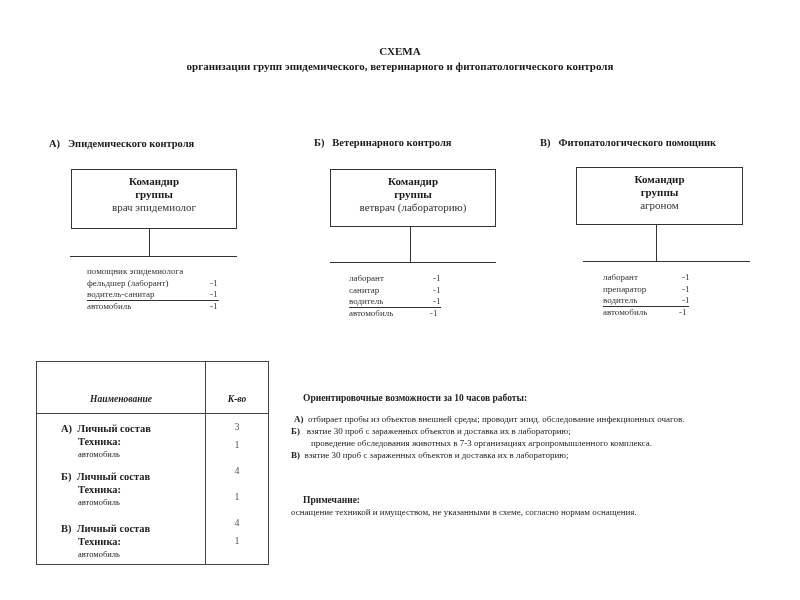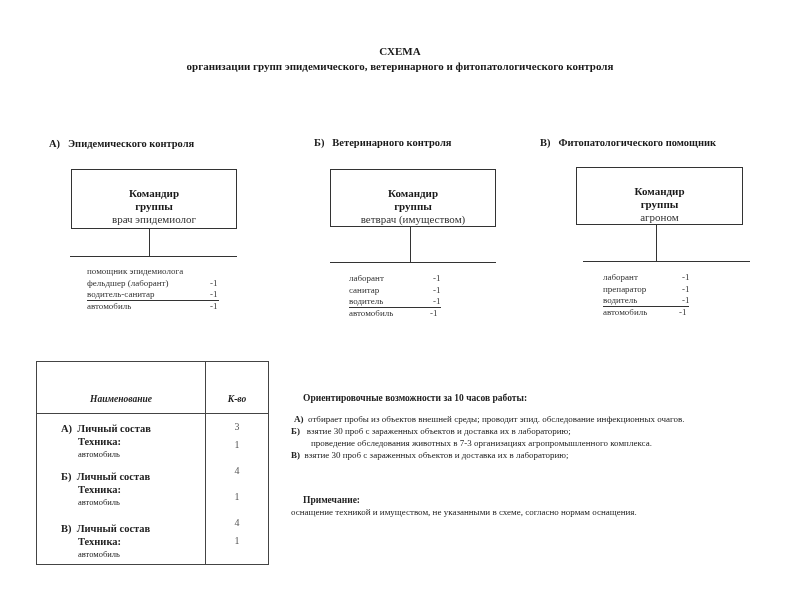--- a/index.html
+++ b/index.html
@@ -7,21 +7,21 @@
       width: 800px; height: 600px; background: #ffffff; position: relative; overflow: hidden;
       font-family: "Liberation Serif", "DejaVu Serif", serif; color: #1a1a1a;
     }
     .abs { position: absolute; }
     .title {
       left: 0; width: 800px; text-align: center; font-weight: bold; font-size: 11px; line-height: 14px;
     }
     .section-head { font-weight: bold; font-size: 10.5px; white-space: nowrap; }
     .box {
       border: 1px solid #333; background: #fff; text-align: center; box-sizing: border-box;
-      padding-top: 17px; font-size: 11px; line-height: 13px;
+      padding-top: 5px; font-size: 11px; line-height: 13px;
     }
     .box .b { font-weight: bold; }
     .box .s { font-weight: normal; color: #333; }
     .vline { width: 1px; background: #333; }
     .hline { height: 1px; background: #333; }
     .staff { font-size: 9px; line-height: 11.5px; color: #333; }
     .staff .row { position: relative; white-space: nowrap; }
     .staff .row .cnt { position: absolute; }
     .staff .underline-bar { position: absolute; height: 1px; background: #333; }
     table.summary {
@@ -60,21 +60,21 @@
   <div class="underline-bar" style="left:0; top:34px; width:132px;"></div>
 </div>
 
 <div class="abs section-head" style="left:314px; top:137px;">
   <span>Б)</span>&nbsp;&nbsp;
   <span>Ветеринарного контроля</span>
 </div>
 <div class="abs box" style="left:330px; top:169px; width:166px; height:58px;">
   <div class="b">Командир</div>
   <div class="b">группы</div>
-  <div class="s">ветврач (имуществом)</div>
+  <div class="s">ветврач (лабораторию)</div>
 </div>
 <div class="abs vline" style="left:410px; top:227px; height:35px;"></div>
 <div class="abs hline" style="left:330px; top:262px; width:166px;"></div>
 <div class="abs staff" style="left:349px; top:273px; width:110px;">
   <div class="row"><span class="lbl">лаборант</span><span class="cnt" style="left:84px;">-1</span></div>
   <div class="row"><span class="lbl">санитар</span><span class="cnt" style="left:84px;">-1</span></div>
   <div class="row"><span class="lbl">водитель</span><span class="cnt" style="left:84px;">-1</span></div>
   <div class="row"><span class="lbl">автомобиль</span><span class="cnt" style="left:81px;">-1</span></div>
   <div class="underline-bar" style="left:0; top:34px; width:92px;"></div>
 </div>

